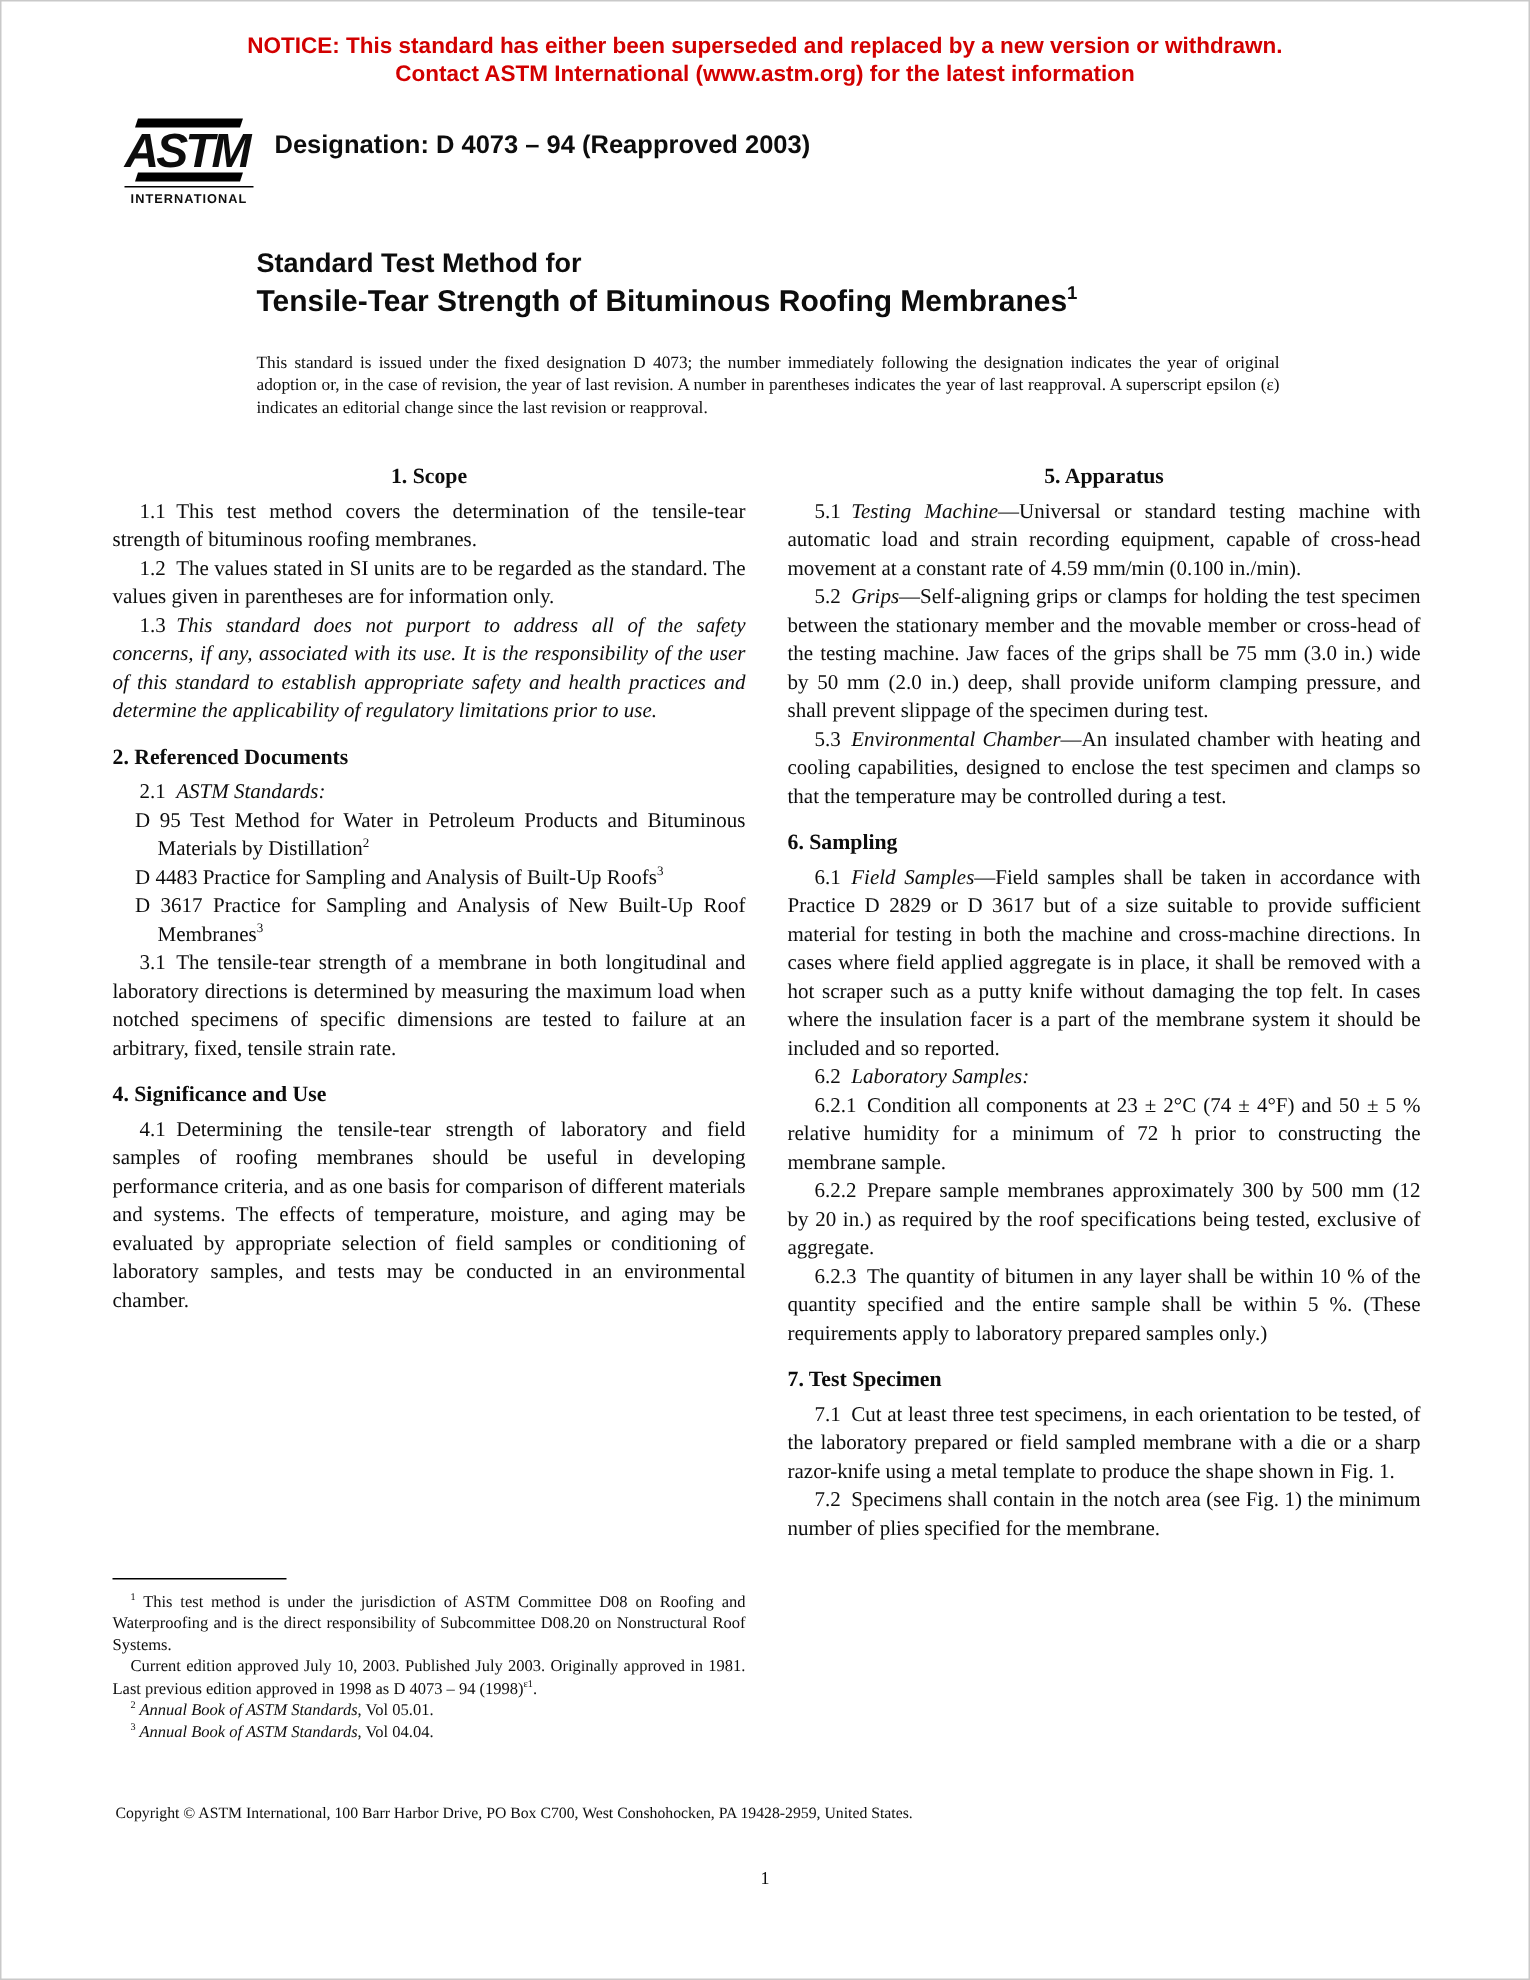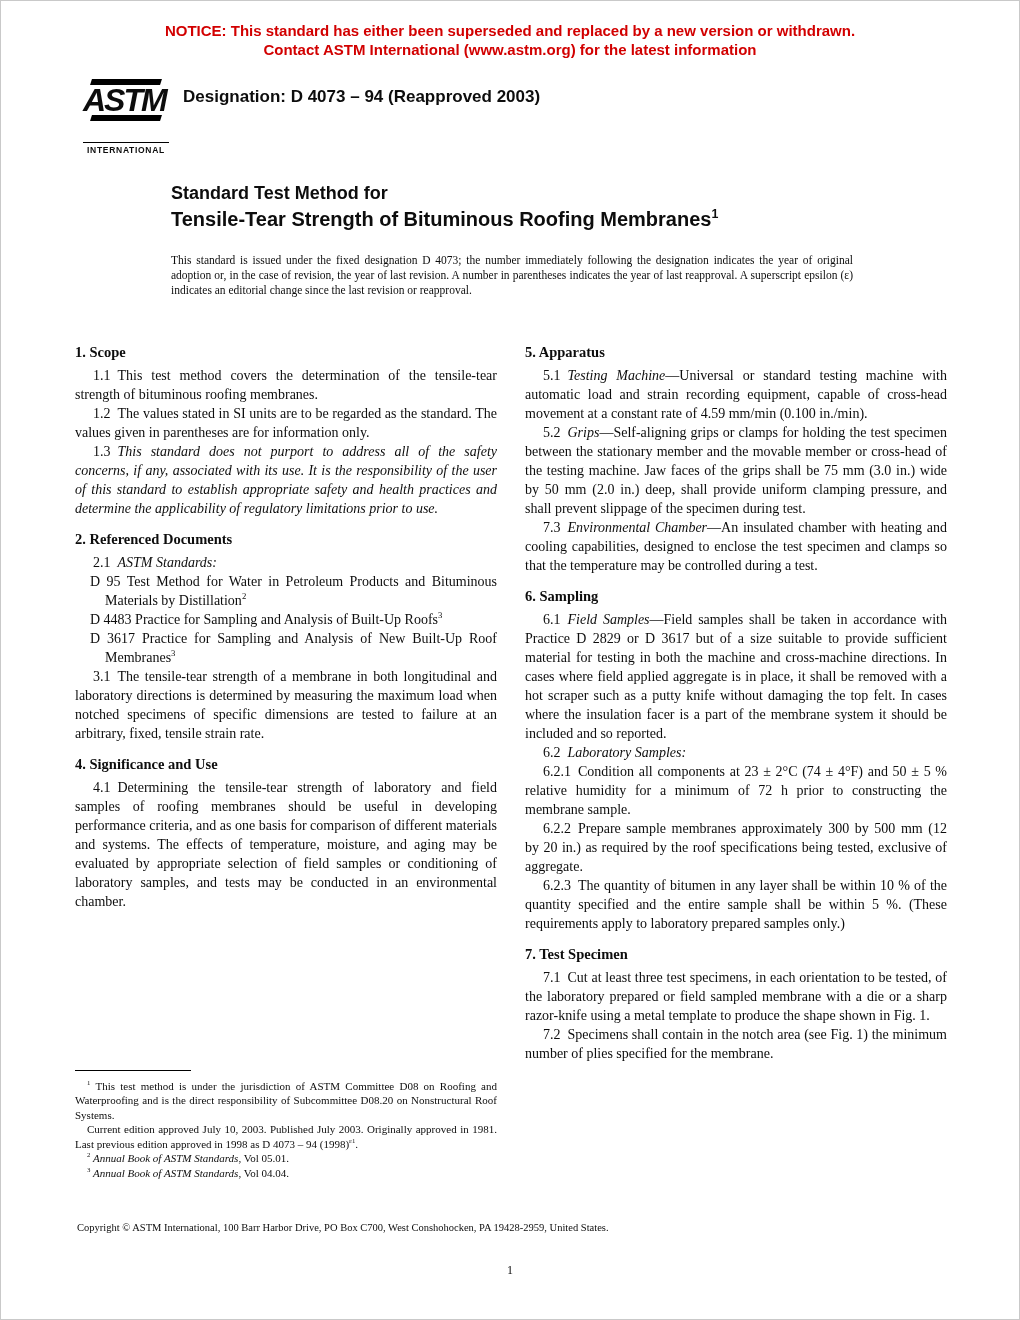--- a/index.html
+++ b/index.html
@@ -19,39 +19,39 @@
   .masthead { display:flex; align-items:flex-start; margin-top:20px; margin-left:8px; }
   .logo { width:86px; flex:0 0 86px; }
   .logo-bar { height:6px; background:#000; margin:0 8px; transform:skewX(-18deg); }
   .logo-astm {
     font-family:"Liberation Sans", sans-serif; font-weight:bold; font-style:italic;
     font-size:32px; line-height:30px; letter-spacing:-2px; text-align:left;
   }
   .logo-sub {
     font-family:"Liberation Sans", sans-serif; font-weight:bold; font-size:8.5px;
     letter-spacing:0.7px; text-align:center; border-top:1.5px solid #000;
-    margin-top:21px; padding-top:2px;
+    margin-top:3px; padding-top:2px;
   }
   .designation {
     font-family:"Liberation Sans", sans-serif; font-weight:bold; font-size:17px;
     margin-left:14px; margin-top:8px;
   }
   
   .titleblock { margin-left:96px; margin-top:26px; }
   .t1 { font-family:"Liberation Sans", sans-serif; font-weight:bold; font-size:18px; line-height:24px; }
   .t2 { font-family:"Liberation Sans", sans-serif; font-weight:bold; font-size:20px; line-height:28px; }
   .preamble {
     width:682px; font-size:11.5px; line-height:15px; text-align:justify; margin-top:20px;
   }
   
   .columns { display:flex; gap:28px; margin-top:30px; height:852px; }
   .col { width:422px; flex:0 0 422px; }
   .col-left { display:flex; flex-direction:column; }
   h2.sec { font-size:14.5px; font-weight:bold; margin:13px 0 5px 0; }
-  h2.sec.first { margin-top:16px; }
+  h2.sec.first { margin-top:0;text-align:center; }
   p.body-p { font-size:14px; line-height:19px; text-align:justify; text-indent:18px; }
   .pnum { margin-right:7px; }
   .ital { font-style:italic; }
   p.ref { font-size:14px; line-height:19px; text-align:justify; padding-left:30px; text-indent:-15px; }
   sup { font-size:0.62em; line-height:0; vertical-align:super; }
   
   .footnotes { margin-top:auto; }
   .fnrule { width:116px; border-top:1px solid #000; margin-bottom:8px; }
   p.fn { font-size:11px; line-height:14.5px; text-align:justify; text-indent:12px; }
   
@@ -113,21 +113,21 @@
         <p class="fn"><sup>2</sup><span class="ital"> Annual Book of ASTM Standards</span><span>, Vol 05.01.</span></p>
         <p class="fn"><sup>3</sup><span class="ital"> Annual Book of ASTM Standards</span><span>, Vol 04.04.</span></p>
       </div>
     </div>
 
     <div class="col">
 
       <h2 class="sec first">5. Apparatus</h2>
       <p class="body-p"><span class="pnum">5.1</span><span class="ital">Testing Machine</span><span>—Universal or standard testing machine with automatic load and strain recording equipment, capable of cross-head movement at a constant rate of 4.59 mm/min (0.100 in./min).</span></p>
       <p class="body-p"><span class="pnum">5.2</span><span class="ital">Grips</span><span>—Self-aligning grips or clamps for holding the test specimen between the stationary member and the movable member or cross-head of the testing machine. Jaw faces of the grips shall be 75 mm (3.0 in.) wide by 50 mm (2.0 in.) deep, shall provide uniform clamping pressure, and shall prevent slippage of the specimen during test.</span></p>
-      <p class="body-p"><span class="pnum">7.3</span><span class="ital">Environmental Chamber</span><span>—An insulated chamber with heating and cooling capabilities, designed to enclose the test specimen and clamps so that the temperature may be controlled during a test.</span></p>
+      <p class="body-p"><span class="pnum">5.3</span><span class="ital">Environmental Chamber</span><span>—An insulated chamber with heating and cooling capabilities, designed to enclose the test specimen and clamps so that the temperature may be controlled during a test.</span></p>
 
       <h2 class="sec">6. Sampling</h2>
       <p class="body-p"><span class="pnum">6.1</span><span class="ital">Field Samples</span><span>—Field samples shall be taken in accordance with Practice D 2829 or D 3617 but of a size suitable to provide sufficient material for testing in both the machine and cross-machine directions. In cases where field applied aggregate is in place, it shall be removed with a hot scraper such as a putty knife without damaging the top felt. In cases where the insulation facer is a part of the membrane system it should be included and so reported.</span></p>
       <p class="body-p"><span class="pnum">6.2</span><span class="ital">Laboratory Samples:</span></p>
       <p class="body-p"><span class="pnum">6.2.1</span><span>Condition all components at 23 ± 2°C (74 ± 4°F) and 50 ± 5 % relative humidity for a minimum of 72 h prior to constructing the membrane sample.</span></p>
       <p class="body-p"><span class="pnum">6.2.2</span><span>Prepare sample membranes approximately 300 by 500 mm (12 by 20 in.) as required by the roof specifications being tested, exclusive of aggregate.</span></p>
       <p class="body-p"><span class="pnum">6.2.3</span><span>The quantity of bitumen in any layer shall be within 10 % of the quantity specified and the entire sample shall be within 5 %. (These requirements apply to laboratory prepared samples only.)</span></p>
 
       <h2 class="sec">7. Test Specimen</h2>
       <p class="body-p"><span class="pnum">7.1</span><span>Cut at least three test specimens, in each orientation to be tested, of the laboratory prepared or field sampled membrane with a die or a sharp razor-knife using a metal template to produce the shape shown in Fig. 1.</span></p>

